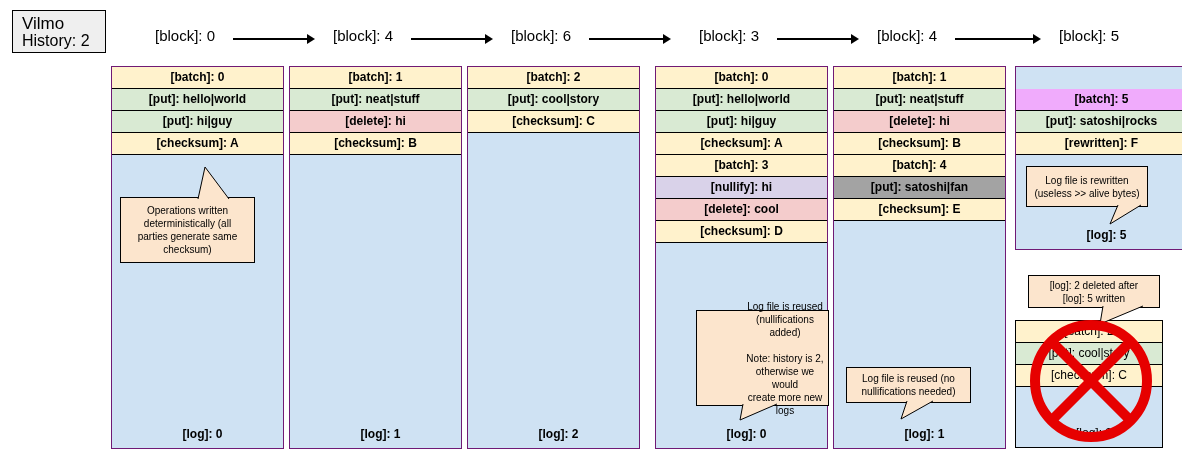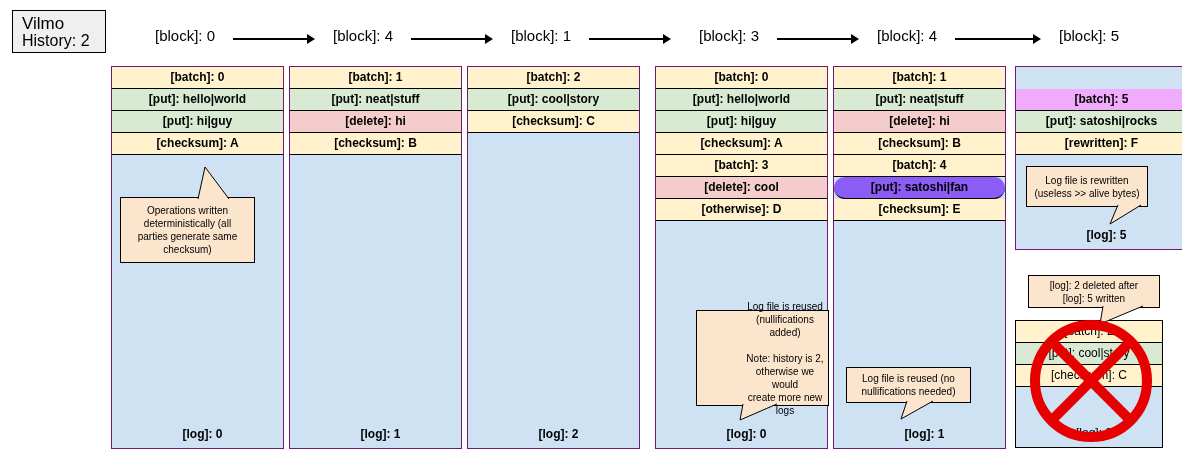--- a/index.html
+++ b/index.html
@@ -95,57 +95,58 @@
           <div class="row" style="background: rgb(255, 242, 204);">[batch]: 1</div>
           <div class="row" style="background: rgb(217, 234, 211);">[put]: neat|stuff</div>
           <div class="row" style="background: rgb(244, 204, 204);">[delete]: hi</div>
           <div class="row" style="background: rgb(255, 242, 204);">[checksum]: B</div>
         </div>
       <div class="log-label">[log]: 1</div>
     </div>
   </div>
 
   <div class="col" style="left:467px">
-    <div class="block-label">[block]: 1</div>
+    <div class="block-label">[block]: 6</div>
     <div class="stack">
       <div>
           <div class="row" style="background: rgb(255, 242, 204);">[batch]: 2</div>
           <div class="row" style="background: rgb(217, 234, 211);">[put]: cool|story</div>
           <div class="row" style="background: rgb(255, 242, 204);">[checksum]: C</div>
         </div>
       <div class="log-label">[log]: 2</div>
     </div>
   </div>
 
   <div class="col" style="left:655px">
     <div class="block-label">[block]: 3</div>
     <div class="stack">
       <div>
           <div class="row" style="background: rgb(255, 242, 204);">[batch]: 0</div>
           <div class="row" style="background: rgb(217, 234, 211);">[put]: hello|world</div>
           <div class="row" style="background: rgb(217, 234, 211);">[put]: hi|guy</div>
           <div class="row" style="background: rgb(255, 242, 204);">[checksum]: A</div>
           <div class="row" style="background: rgb(255, 242, 204);">[batch]: 3</div>
+          <div class="row" style="background: rgb(217, 210, 233);">[nullify]: hi</div>
           <div class="row" style="background: rgb(244, 204, 204);">[delete]: cool</div>
-          <div class="row" style="background: rgb(255, 242, 204);">[otherwise]: D</div>
+          <div class="row" style="background: rgb(255, 242, 204);">[checksum]: D</div>
         </div>
       <div class="log-label">[log]: 0</div>
     </div>
   </div>
 
   <div class="col" style="left:833px">
     <div class="block-label">[block]: 4</div>
     <div class="stack">
       <div>
           <div class="row" style="background: rgb(255, 242, 204);">[batch]: 1</div>
           <div class="row" style="background: rgb(217, 234, 211);">[put]: neat|stuff</div>
           <div class="row" style="background: rgb(244, 204, 204);">[delete]: hi</div>
           <div class="row" style="background: rgb(255, 242, 204);">[checksum]: B</div>
           <div class="row" style="background: rgb(255, 242, 204);">[batch]: 4</div>
-          <div class="row" style="background: #8b5cf6; border-radius: 11px;">[put]: satoshi|fan</div>
+          <div class="row" style="background: #a3a3a3;">[put]: satoshi|fan</div>
           <div class="row" style="background: rgb(255, 242, 204);">[checksum]: E</div>
         </div>
       <div class="log-label">[log]: 1</div>
     </div>
   </div>
 
   <div class="col short" style="left:1015px">
     <div class="block-label">[block]: 5</div>
     <div class="stack">
       <div>

